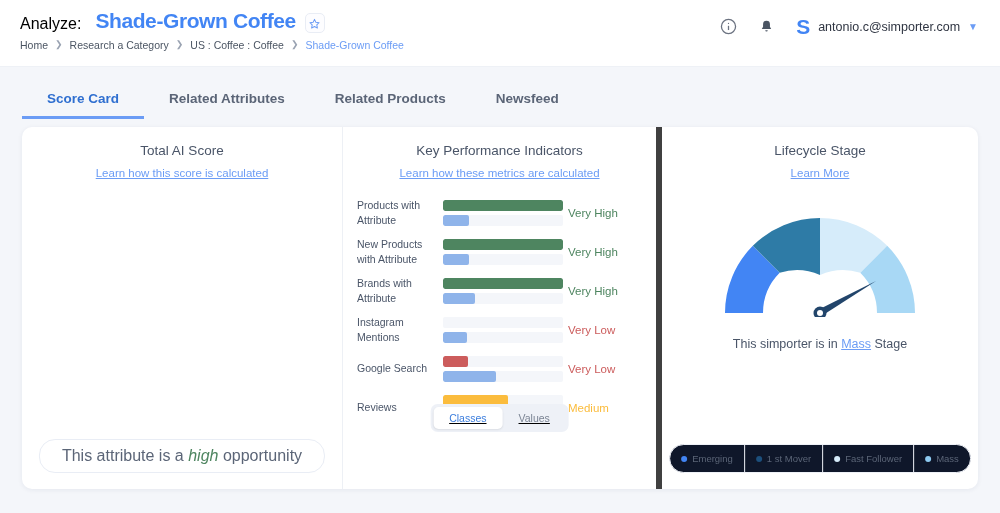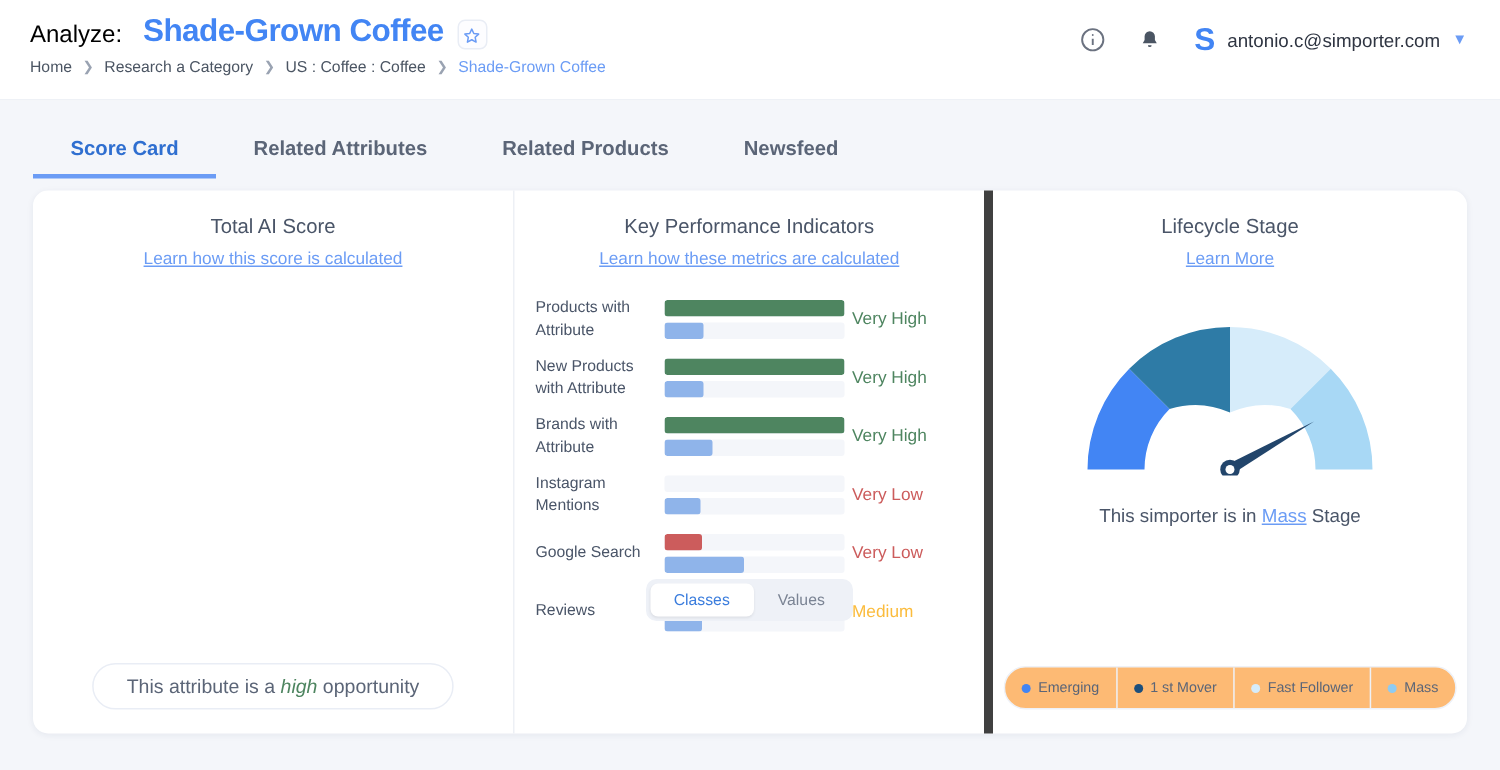--- a/index.html
+++ b/index.html
@@ -93,21 +93,21 @@
     position: absolute; left: 50%; top: 50%; transform: translate(-50%,-50%);
     font-size: 16px; color: #1f2738; white-space: nowrap;
   }
   .donut-center b { font-weight: bold; }
   .donut-center span { color: #8b93a5; }
 
   .pill-bottom {
     position: absolute; left: 50%; transform: translateX(-50%);
     bottom: 16px;
     border: 1px solid #e9edf5; border-radius: 16px;
-    padding: 7px 22px; font-size: 13px; color: #5b6577;
+    padding: 7px 22px; font-size: 16px; color: #5b6577;
     background: #fff; white-space: nowrap;
   }
   .pill-bottom i { color: #4E8560; font-style: italic; }
 
   
   .kpi-list { margin-top: 14px; padding: 0 14px; }
   .kpi-row {
     display: flex; align-items: center; height: 39px;
   }
   .kpi-label {
@@ -118,22 +118,22 @@
   .bar-track {
     height: 11px; background: #f4f6fa; border-radius: 2px; overflow: hidden;
   }
   .bar-track + .bar-track { margin-top: 4px; }
   .bar-fill { height: 100%; border-radius: 2px; }
   .kpi-value {
     font-size: 11.5px; margin-left: 5px; white-space: nowrap;
   }
 
   .toggle {
-    position: absolute; left: 50%; transform: translateX(-50%); bottom: 75px;
-    display: flex; background: #eef1f7; border-radius: 7px; padding: 3px;
+    position: absolute; left: 50%; transform: translateX(-50%); bottom: 57px;
+    display: flex; background: #eef1f7; border-radius: 7px; padding: 3px; text-decoration: underline;
   }
   .toggle-opt {
     font-size: 10.5px; color: #7b8494; padding: 5px 16px; border-radius: 5px;
     cursor: pointer;
   }
   .toggle-opt.active { background: #fff; color: #3b7ddd; box-shadow: 0 1px 2px rgba(0,0,0,.08); }
 
   .legend-pill {
     position: absolute; left: 50%; transform: translateX(-50%); bottom: 16px;
     border: 1px solid #eef1f7; border-radius: 16px; background:#fff;
@@ -144,21 +144,21 @@
 
   
   .gauge-wrap { display: flex; justify-content: center; margin-top: 34px; }
   .stage-text {
     text-align: center; font-size: 12.5px; color: #4a5568; margin-top: 20px;
   }
   .stage-text u { color: #6b9cf5; }
 
   .legend-stages {
     position: absolute; left: 50%; transform: translateX(-50%); bottom: 16px;
-    border: 1px solid #eef1f7; border-radius: 16px; background:#fdba74;
+    border: 1px solid #eef1f7; border-radius: 16px; background:#0f172a;
     display: flex; align-items: center; white-space: nowrap;
   }
   .lg-item {
     display: flex; align-items: center; gap: 5px;
     font-size: 9.5px; color: #5b6577; padding: 8px 11px;
     border-right: 1px solid #eef1f7; cursor: pointer;
   }
   .lg-item:last-child { border-right: none; }
   .lg-dot { width: 6px; height: 6px; border-radius: 50%; display:inline-block; }
 </style>

